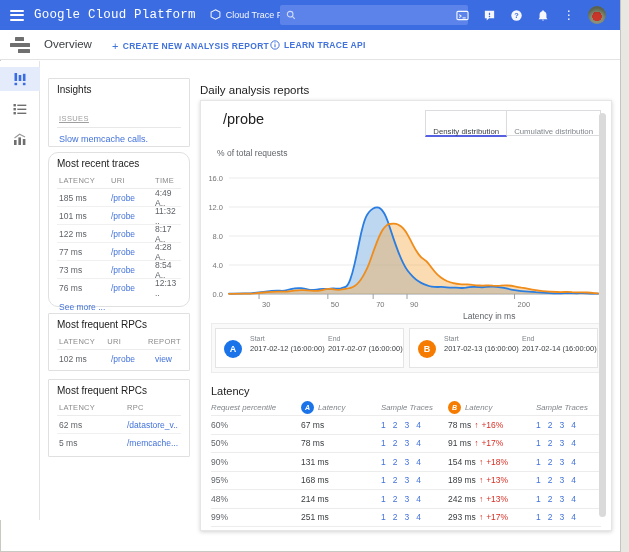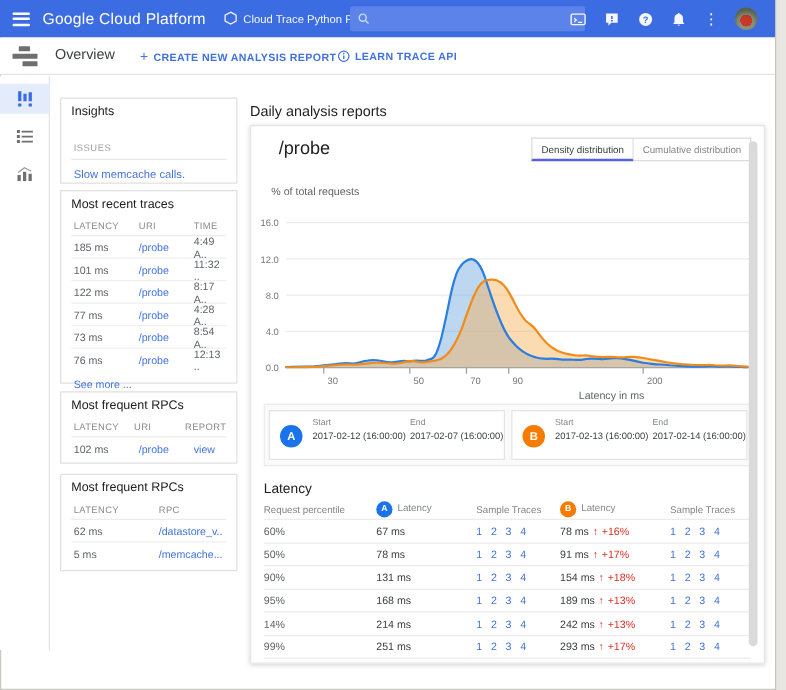--- a/index.html
+++ b/index.html
@@ -6,21 +6,21 @@
   html,body { background:#fff; }
   body { font-family:"Liberation Sans","DejaVu Sans",sans-serif; }
   #app { position:relative; width:629px; height:552px; background:#fff; overflow:hidden;
          box-shadow: inset 0 0 0 1px #c9c9c4; }
 
   
   .gcp-header { position:absolute; left:0; top:0; width:620px; height:30px; background:#3b6ce1;
                 display:flex; align-items:center; color:#fff; }
   .hamburger { width:34px; display:flex; flex-direction:column; align-items:center; gap:2.5px; cursor:pointer; }
   .hamburger span { display:block; width:14px; height:2px; background:#fff; border-radius:1px; }
-  .brand { font-size:12.5px; letter-spacing:.2px; white-space:nowrap; margin-right:14px; }
+  .brand { font-size:12.5px; letter-spacing:.2px; white-space:nowrap; margin-right:14px;font-family:Liberation Mono, monospace; }
   .proj-sel { display:flex; align-items:center; gap:5px; font-size:9px; opacity:.95; cursor:pointer; white-space:nowrap; }
   .proj-caret { font-size:8px; margin-left:2px; }
   .search-box { position:absolute; left:280px; top:5px; width:188px; height:20px; background:#5b83e9;
                 border-radius:2px; display:flex; align-items:center; padding:0 6px; }
   .search-box input { flex:1; background:transparent; border:none; outline:none; color:#fff; font-size:9px; }
   .hdr-icons { position:absolute; right:14px; top:0; height:30px; display:flex; align-items:center; gap:13px; }
   .hdr-ic { width:14px; height:14px; display:flex; align-items:center; justify-content:center; cursor:pointer; opacity:.95; }
   .dots { color:#fff; font-size:12px; line-height:12px; cursor:pointer; }
   .avatar { width:18px; height:18px; border-radius:50%; cursor:pointer;
             background: radial-gradient(circle at 50% 58%, #c9372b 0 34%, #8a9178 35% 100%);
@@ -36,37 +36,37 @@
                color:#4272db; cursor:pointer; display:flex; align-items:center; gap:4px; white-space:nowrap; }
 
   
   .rail { position:absolute; left:0; top:61px; width:40px; height:459px; border-right:1px solid #e3e3e3; background:#fff; }
   .rail-item { width:40px; height:24px; display:flex; align-items:center; justify-content:center; cursor:pointer; margin-top:6px; }
   .rail-item.sel { background:#e4ecfb; }
 
   
   .lcard { position:absolute; left:48px; width:142px; background:#fff; border:1px solid #e0e0e0; border-radius:1px; padding:5px 8px; }
   .lcard .ttl { font-size:10px; color:#212121; margin-bottom:3px; }
-  .lcard .sub { font-size:7.5px; color:#9e9e9e; letter-spacing:.4px; padding-left:2px; margin:19px 0 4px; }
+  .lcard .sub { font-size:7.5px; color:#9e9e9e; letter-spacing:.4px; padding-left:2px; margin:19px 0 4px;text-decoration:underline; }
   .hr { border-top:1px solid #e8e8e8; }
   .link { color:#4272db; cursor:pointer; text-decoration:none; }
   .mini-head { display:flex; font-size:7.5px; color:#8a8a8a; letter-spacing:.3px; padding:4px 0 3px 2px; border-bottom:1px solid #ececec; }
   .mini-row { display:flex; font-size:8.5px; color:#5f6368; align-items:center; height:18px; border-bottom:1px solid #f0f0f0; padding-left:2px; }
   .mc1 { width:52px; } .mc2 { width:44px; } .mc3 { flex:1; }
   .rc1 { width:68px; } .rc2 { flex:1; }
   .see-more { font-size:8.5px; padding:5px 0 1px 2px; display:block; }
 
   
   .main-heading { position:absolute; left:200px; top:84px; font-size:11.5px; color:#212121; }
   .report-card { position:absolute; left:200px; top:100px; width:412px; height:431px; background:#fff;
                  border:1px solid #e6e6e6; box-shadow:0 1px 4px rgba(0,0,0,.18); }
   .rc-title { position:absolute; left:22px; top:10px; font-size:14.5px; color:#212121; }
   .rc-sub { position:absolute; left:22px; top:32px; font-size:9px; color:#5f6368; }
   .toggle { position:absolute; right:10px; top:9px; display:flex; }
-  .seg { height:19px; line-height:17px; padding:0 7px; font-size:7.8px; border:1px solid #dadce0; background:#fff;
+  .seg { height:19px; line-height:17px; padding:12px 7px; font-size:7.8px; border:1px solid #dadce0; background:#fff;
          color:#80868b; cursor:pointer; white-space:nowrap;text-align:right; }
   .seg.selected { color:#3c4043; border-bottom:2px solid #5561e0; }
   .seg + .seg { border-left:none; }
   .y-axis-title { position:absolute; left:16px; top:47px; font-size:8.5px; color:#5f6368; }
   #chart-svg { position:absolute; left:0; top:70px; }
   .x-axis-title { position:absolute; left:262px; top:210px; font-size:8.5px; color:#5f6368; }
 
   .ranges { position:absolute; left:10px; top:222px; width:391px; height:50px; background:#fafafa; border:1px solid #ececec; display:flex; }
   .range-card { position:relative; width:189px; height:40px; margin:4px 0 0 3px; background:#fff; border:1px solid #e4e4e4; }
   .badge { display:inline-flex; align-items:center; justify-content:center; border-radius:50%;
@@ -74,21 +74,21 @@
   .badge.a { background:#1a73e8; } .badge.b { background:#f57c00; }
   .range-card .badge { position:absolute; left:8px; top:11px; width:18px; height:18px; font-size:9px; }
   .range-col { position:absolute; top:6px; }
   .range-col .lab { font-size:7px; color:#80868b; margin-bottom:2px; }
   .range-col .val { font-size:7.5px; color:#3c4043; white-space:nowrap; }
   .range-col.start { left:34px; } .range-col.end { left:112px; }
 
   .lat-title { position:absolute; left:10px; top:284px; font-size:11px; color:#212121; }
   .lat-table { position:absolute; left:10px; top:298px; width:390px; }
   .lt-row { display:flex; align-items:center; height:18.5px; border-bottom:1px solid #ececec; font-size:8.5px; color:#3c4043; }
-  .lt-row.head { color:#80868b; font-size:7.8px; height:17px; }
+  .lt-row.head { color:#80868b; font-size:7.8px; height:17px;font-style:italic; }
   .ltc1 { width:90px; } .ltc2 { width:80px; } .ltc3 { width:67px; } .ltc4 { width:88px; } .ltc5 { width:65px; }
   .head .badge { width:13px; height:13px; font-size:7px; margin-right:4px; }
   .links span { color:#4272db; cursor:pointer; margin-right:7px; }
   .bcell { display:flex; align-items:center; gap:3px; }
   .up-arrow { color:#d93025; font-size:8.5px; }
   .delta { color:#d93025; }
   .pct { color:#5f6368; }
 
   .card-scrollbar { position:absolute; right:5px; top:12px; width:7px; height:404px; background:#dadada; border-radius:4px; cursor:pointer; }
   .right-strip { position:absolute; left:620px; top:0; width:9px; height:552px; background:#e9e7e1; border-left:1px solid #c6c4be; }
@@ -208,21 +208,21 @@
     </div>
   </div>
 
   <div class="lcard" style="top:78px; height:69px;">
     <div class="ttl">Insights</div>
     <div class="sub">ISSUES</div>
     <div class="hr"></div>
     <a class="link" style="display:block; font-size:9px; padding:6px 0 0 2px;">Slow memcache calls.</a>
   </div>
 
-  <div class="lcard" style="top:152px; height:155px; padding-bottom:18px;">
+  <div class="lcard" style="top:152px; height:155px; padding-bottom:18px;border-radius:10px;">
     <div class="ttl">Most recent traces</div>
     <div class="mini-head">
       <span class="mc1">LATENCY</span>
       <span class="mc2">URI</span>
       <span class="mc3">TIME</span>
     </div>
     <div class="mini-row">
         <span class="mc1">185 ms</span>
         <span class="mc2 link">/probe</span>
         <span class="mc3">4:49 A..</span>
@@ -397,21 +397,21 @@
         <span class="ltc2">168 ms</span>
         <span class="ltc3 links"><span>1</span><span>2</span><span>3</span><span>4</span></span>
         <span class="ltc4 bcell">
             <span>189 ms</span>
             <span class="up-arrow">↑</span>
             <span class="delta">+13%</span>
           </span>
         <span class="ltc5 links"><span>1</span><span>2</span><span>3</span><span>4</span></span>
       </div>
       <div class="lt-row">
-        <span class="ltc1 pct">14%</span>
+        <span class="ltc1 pct">48%</span>
         <span class="ltc2">214 ms</span>
         <span class="ltc3 links"><span>1</span><span>2</span><span>3</span><span>4</span></span>
         <span class="ltc4 bcell">
             <span>242 ms</span>
             <span class="up-arrow">↑</span>
             <span class="delta">+13%</span>
           </span>
         <span class="ltc5 links"><span>1</span><span>2</span><span>3</span><span>4</span></span>
       </div>
       <div class="lt-row">

